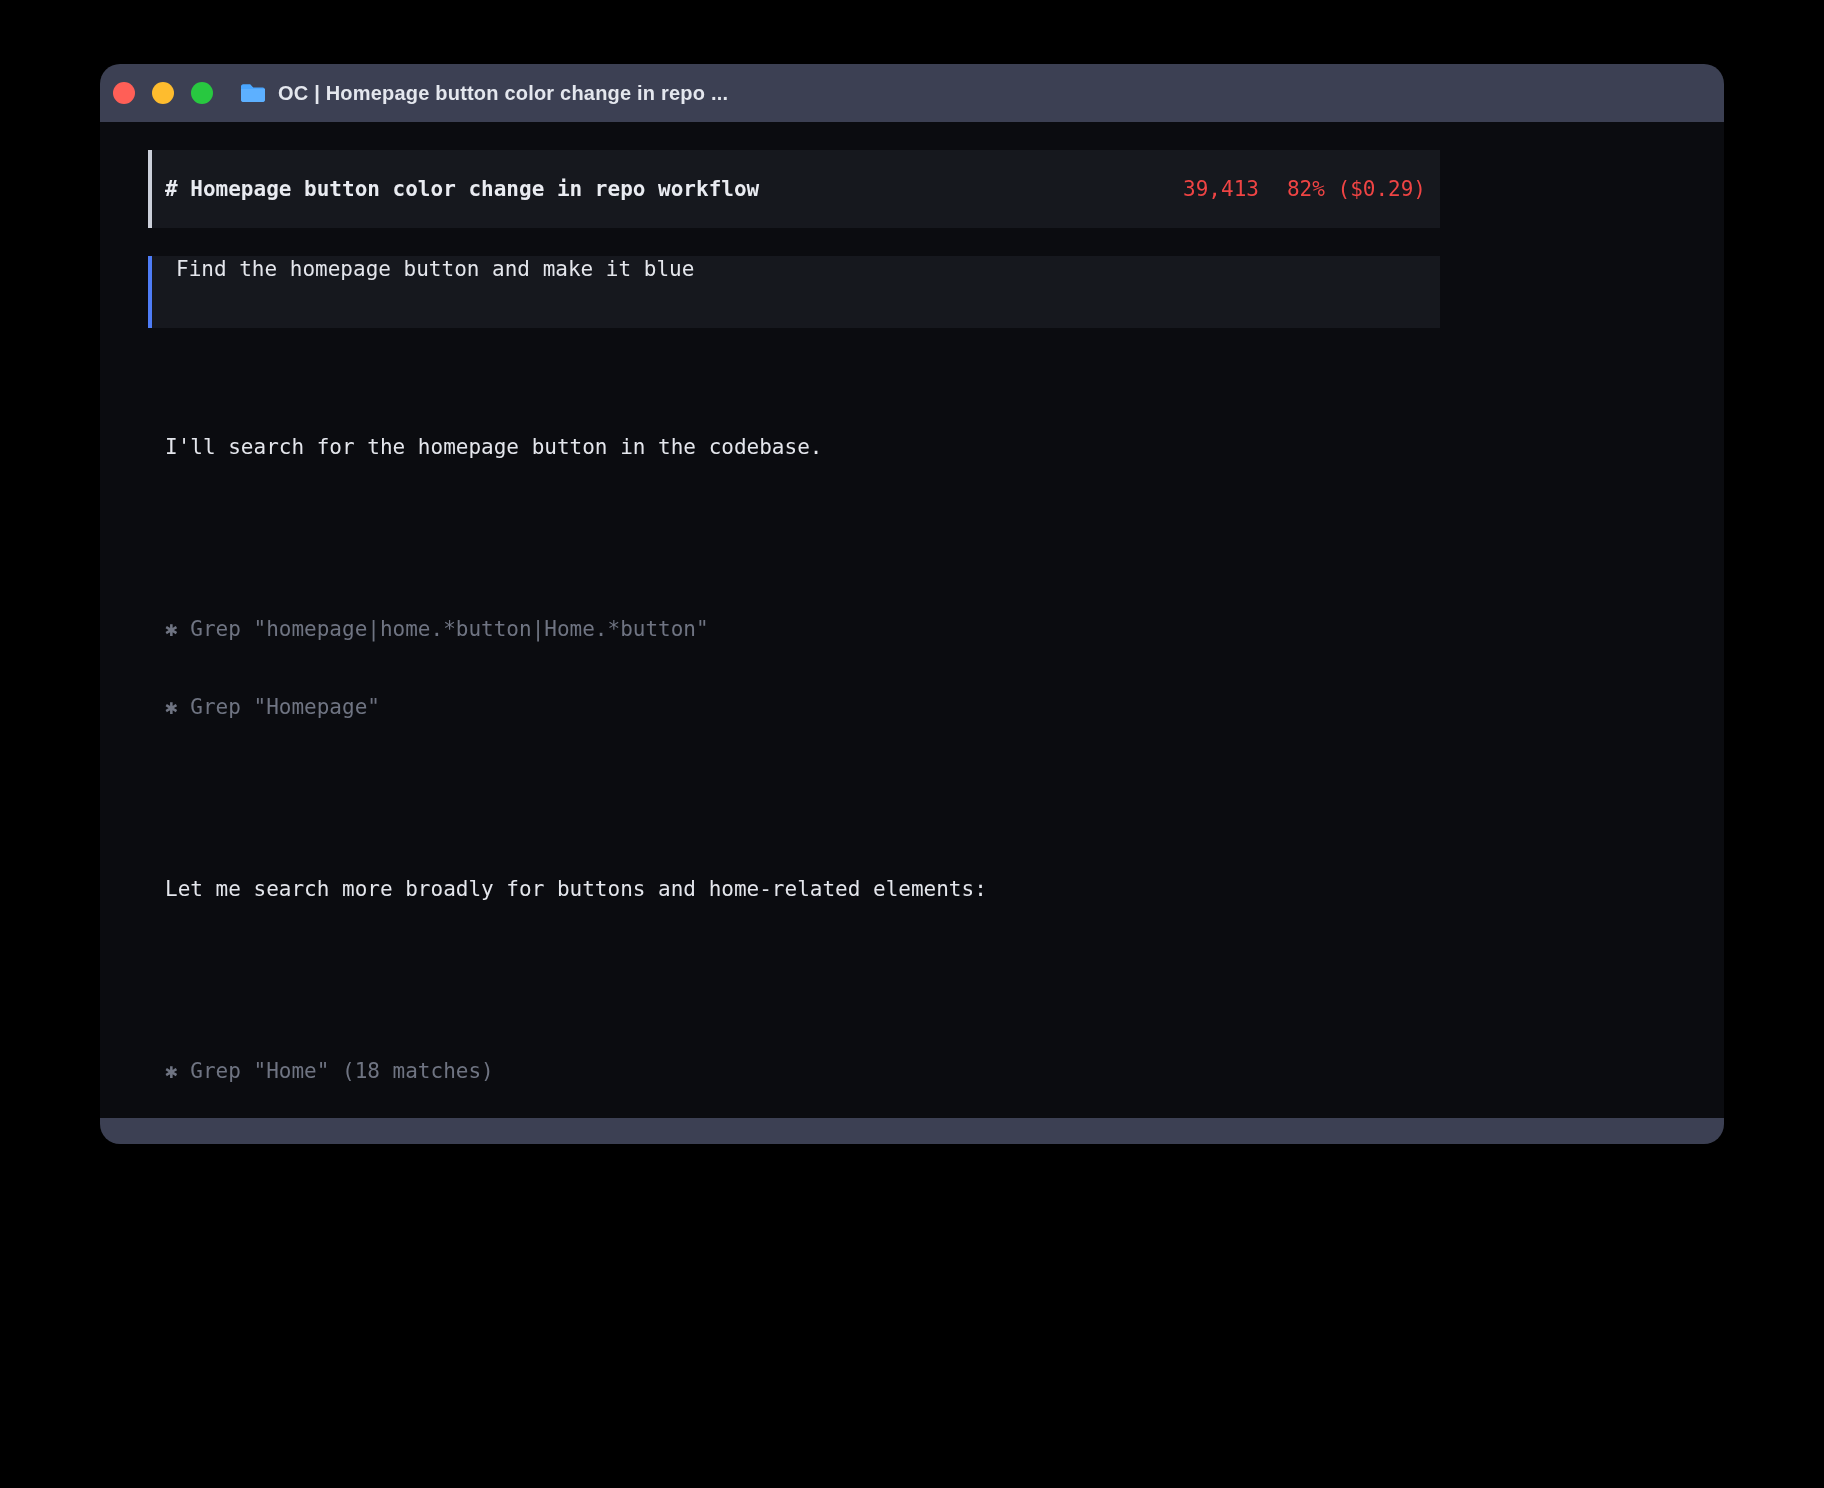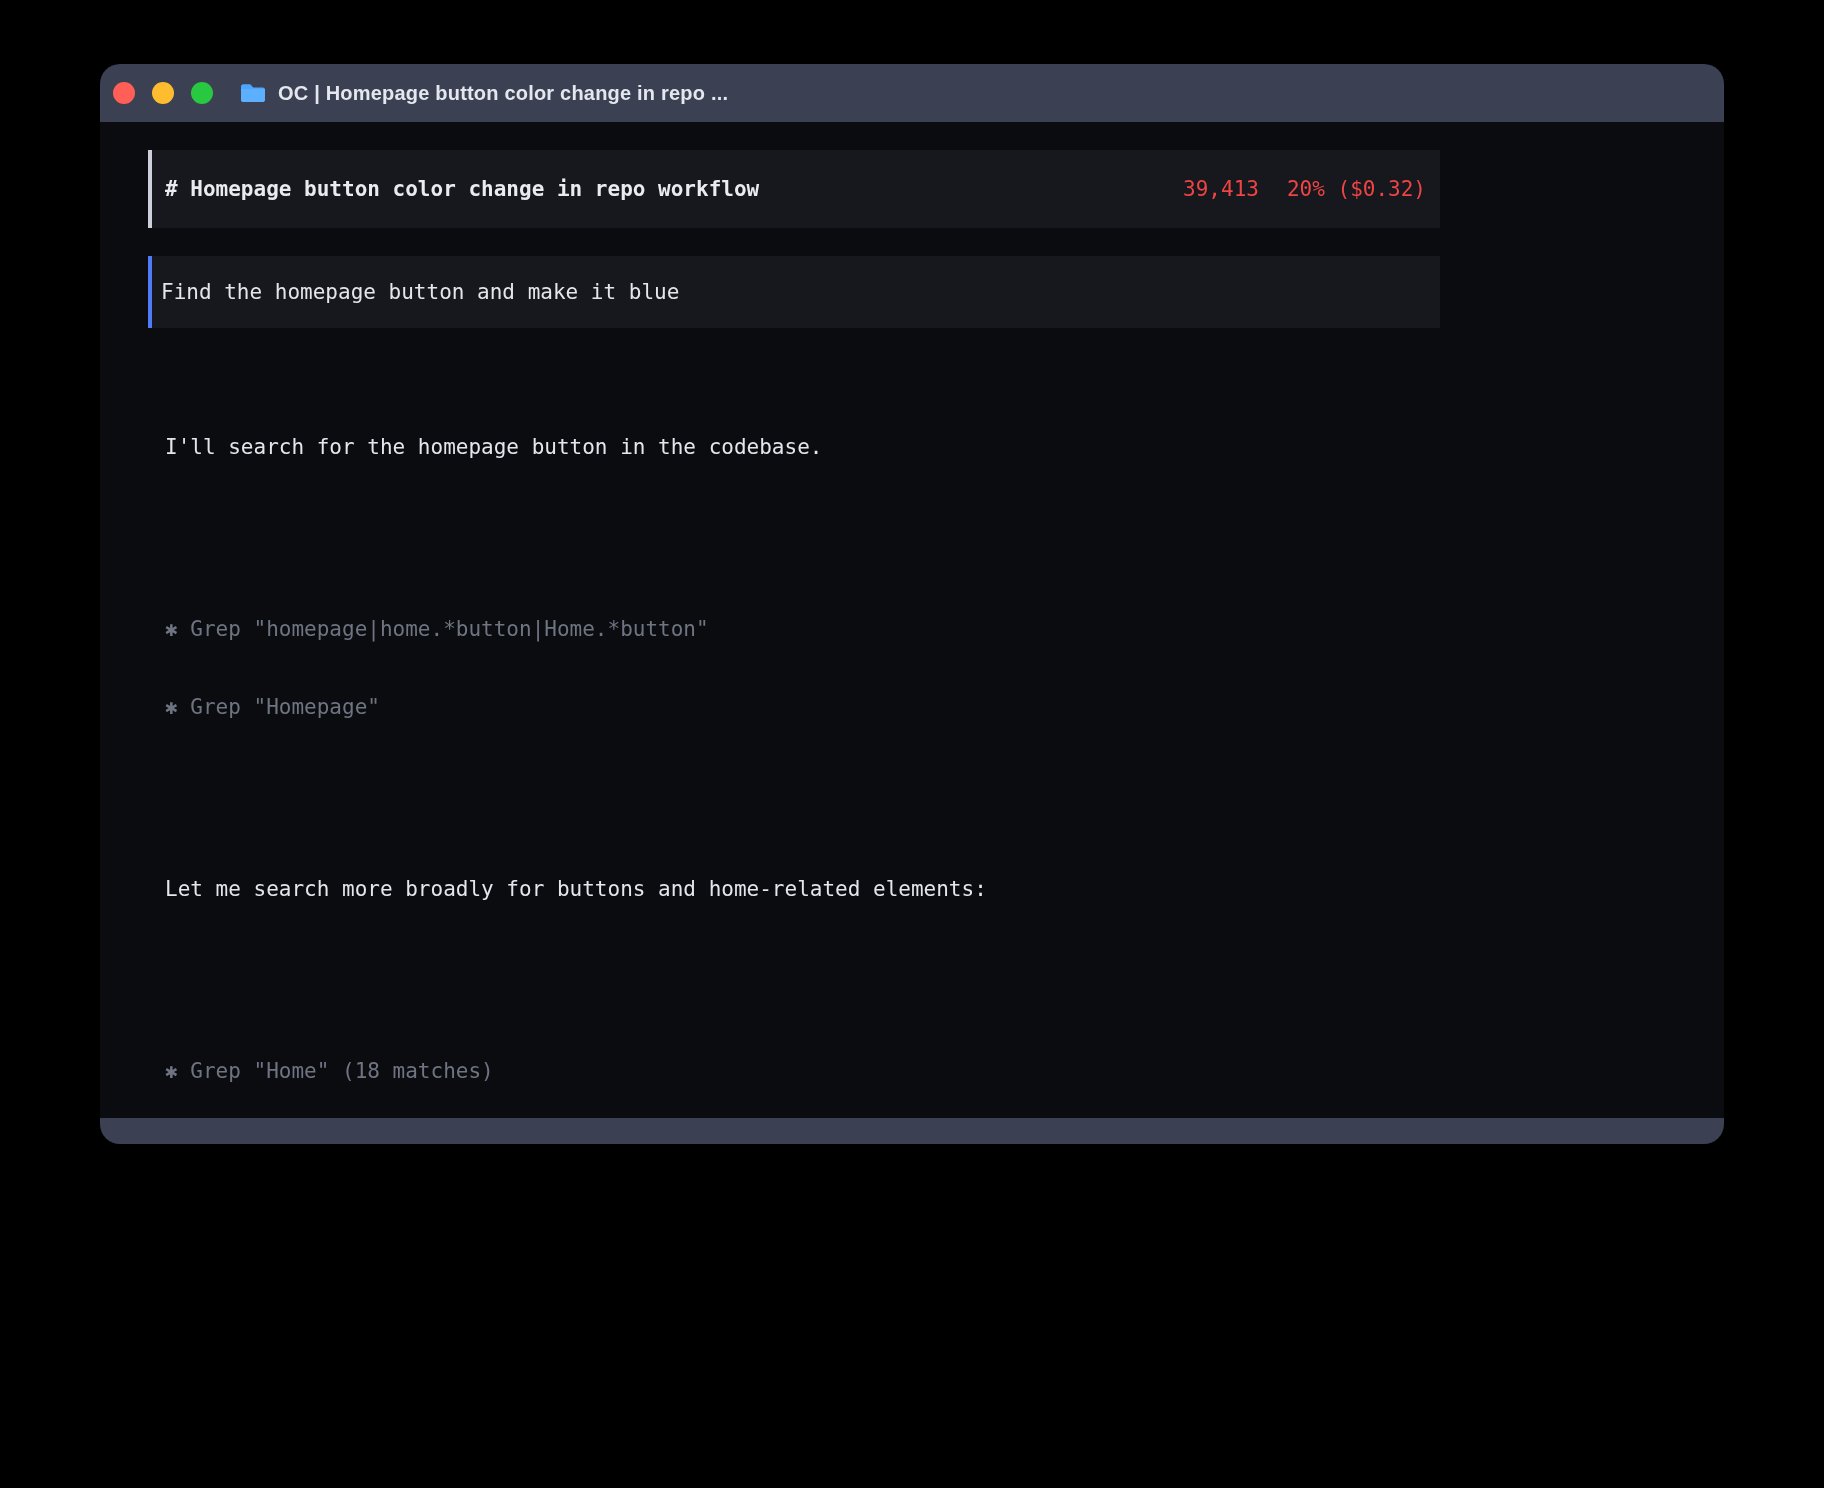--- a/index.html
+++ b/index.html
@@ -84,22 +84,21 @@
     display: flex;
     gap: 28px;
     color: #ef4444;
     white-space: nowrap;
   }
 
   .user-box {
     margin-top: 28px;
     height: 72px;
     display: flex;
-    align-items: center;
-    padding-left: 9px;
+    padding-left: 24px;
     color: #e4e6ec;
   }
 
   .convo {
     margin: 28px 0 0 17px;
     width: 1275px;
     white-space: pre-wrap;
   }
   .para { margin: 0 0 26px 0; }
   .t { color: #e4e6ec; }
@@ -125,21 +124,21 @@
     <div class="wtitle">OC | Homepage button color change in repo ...</div>
   </div>
 
   <div class="content">
     <div class="column">
 
       <div class="box session-header">
         <span class="stitle"># Homepage button color change in repo workflow</span>
         <span class="sright">
           <span>39,413</span>
-          <span>20% ($0.32)</span>
+          <span>82% ($0.29)</span>
         </span>
       </div>
 
       <div class="box user-box">
         <span>Find the homepage button and make it blue</span>
       </div>
 
       <div class="convo">
 
         <div class="para t">I'll search for the homepage button in the codebase.</div>

